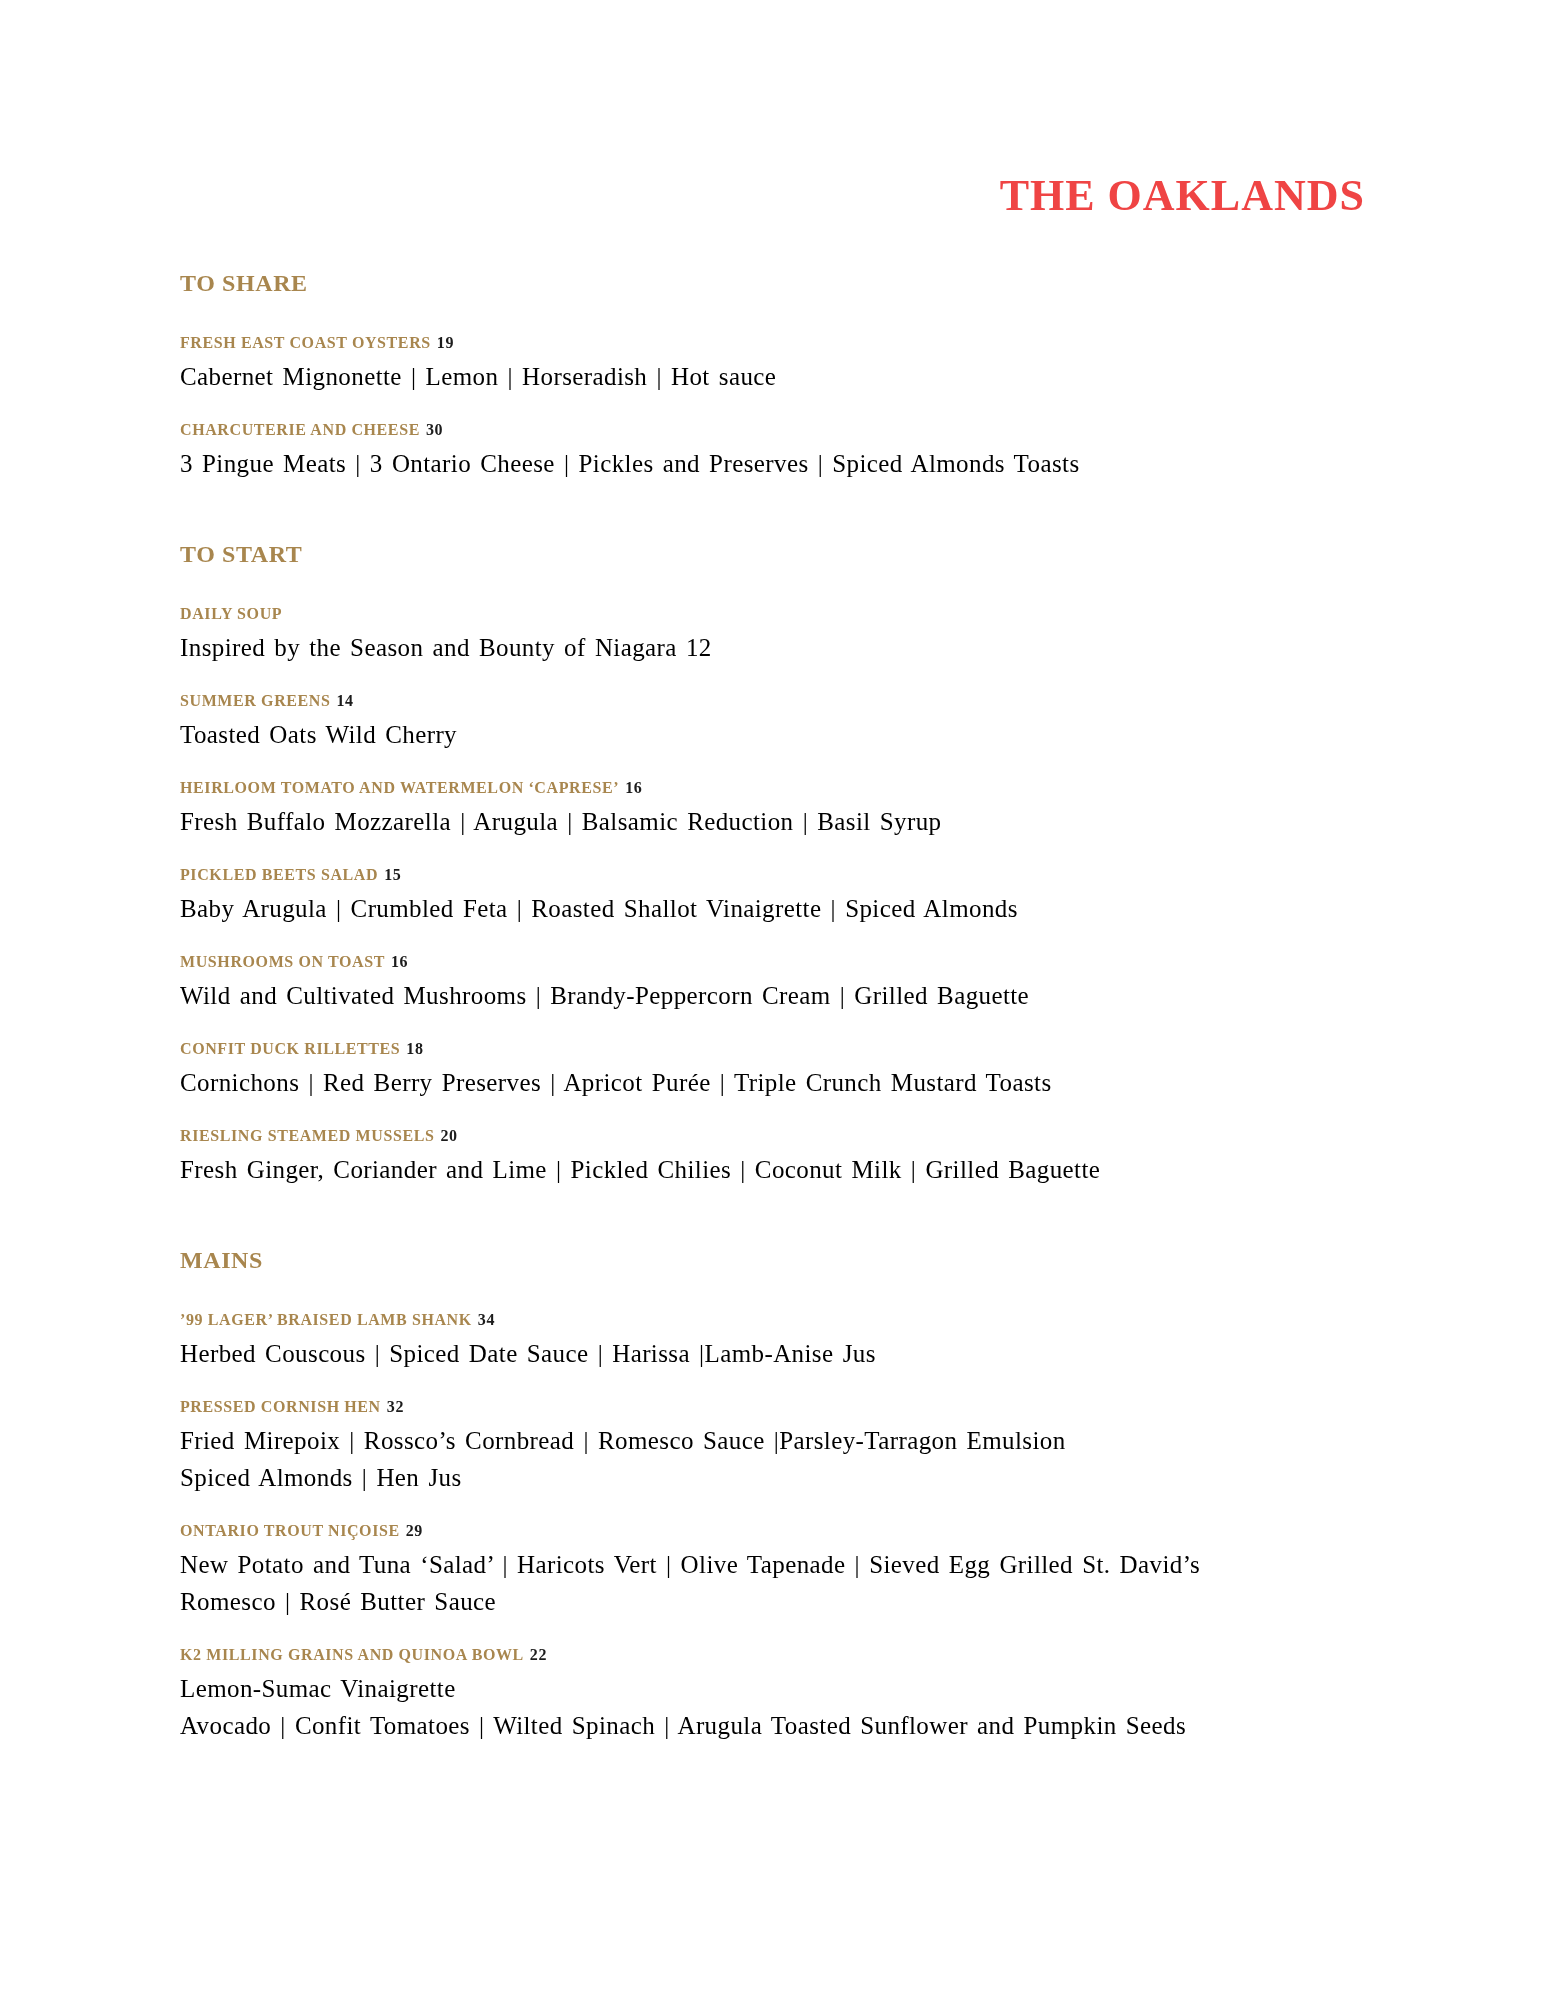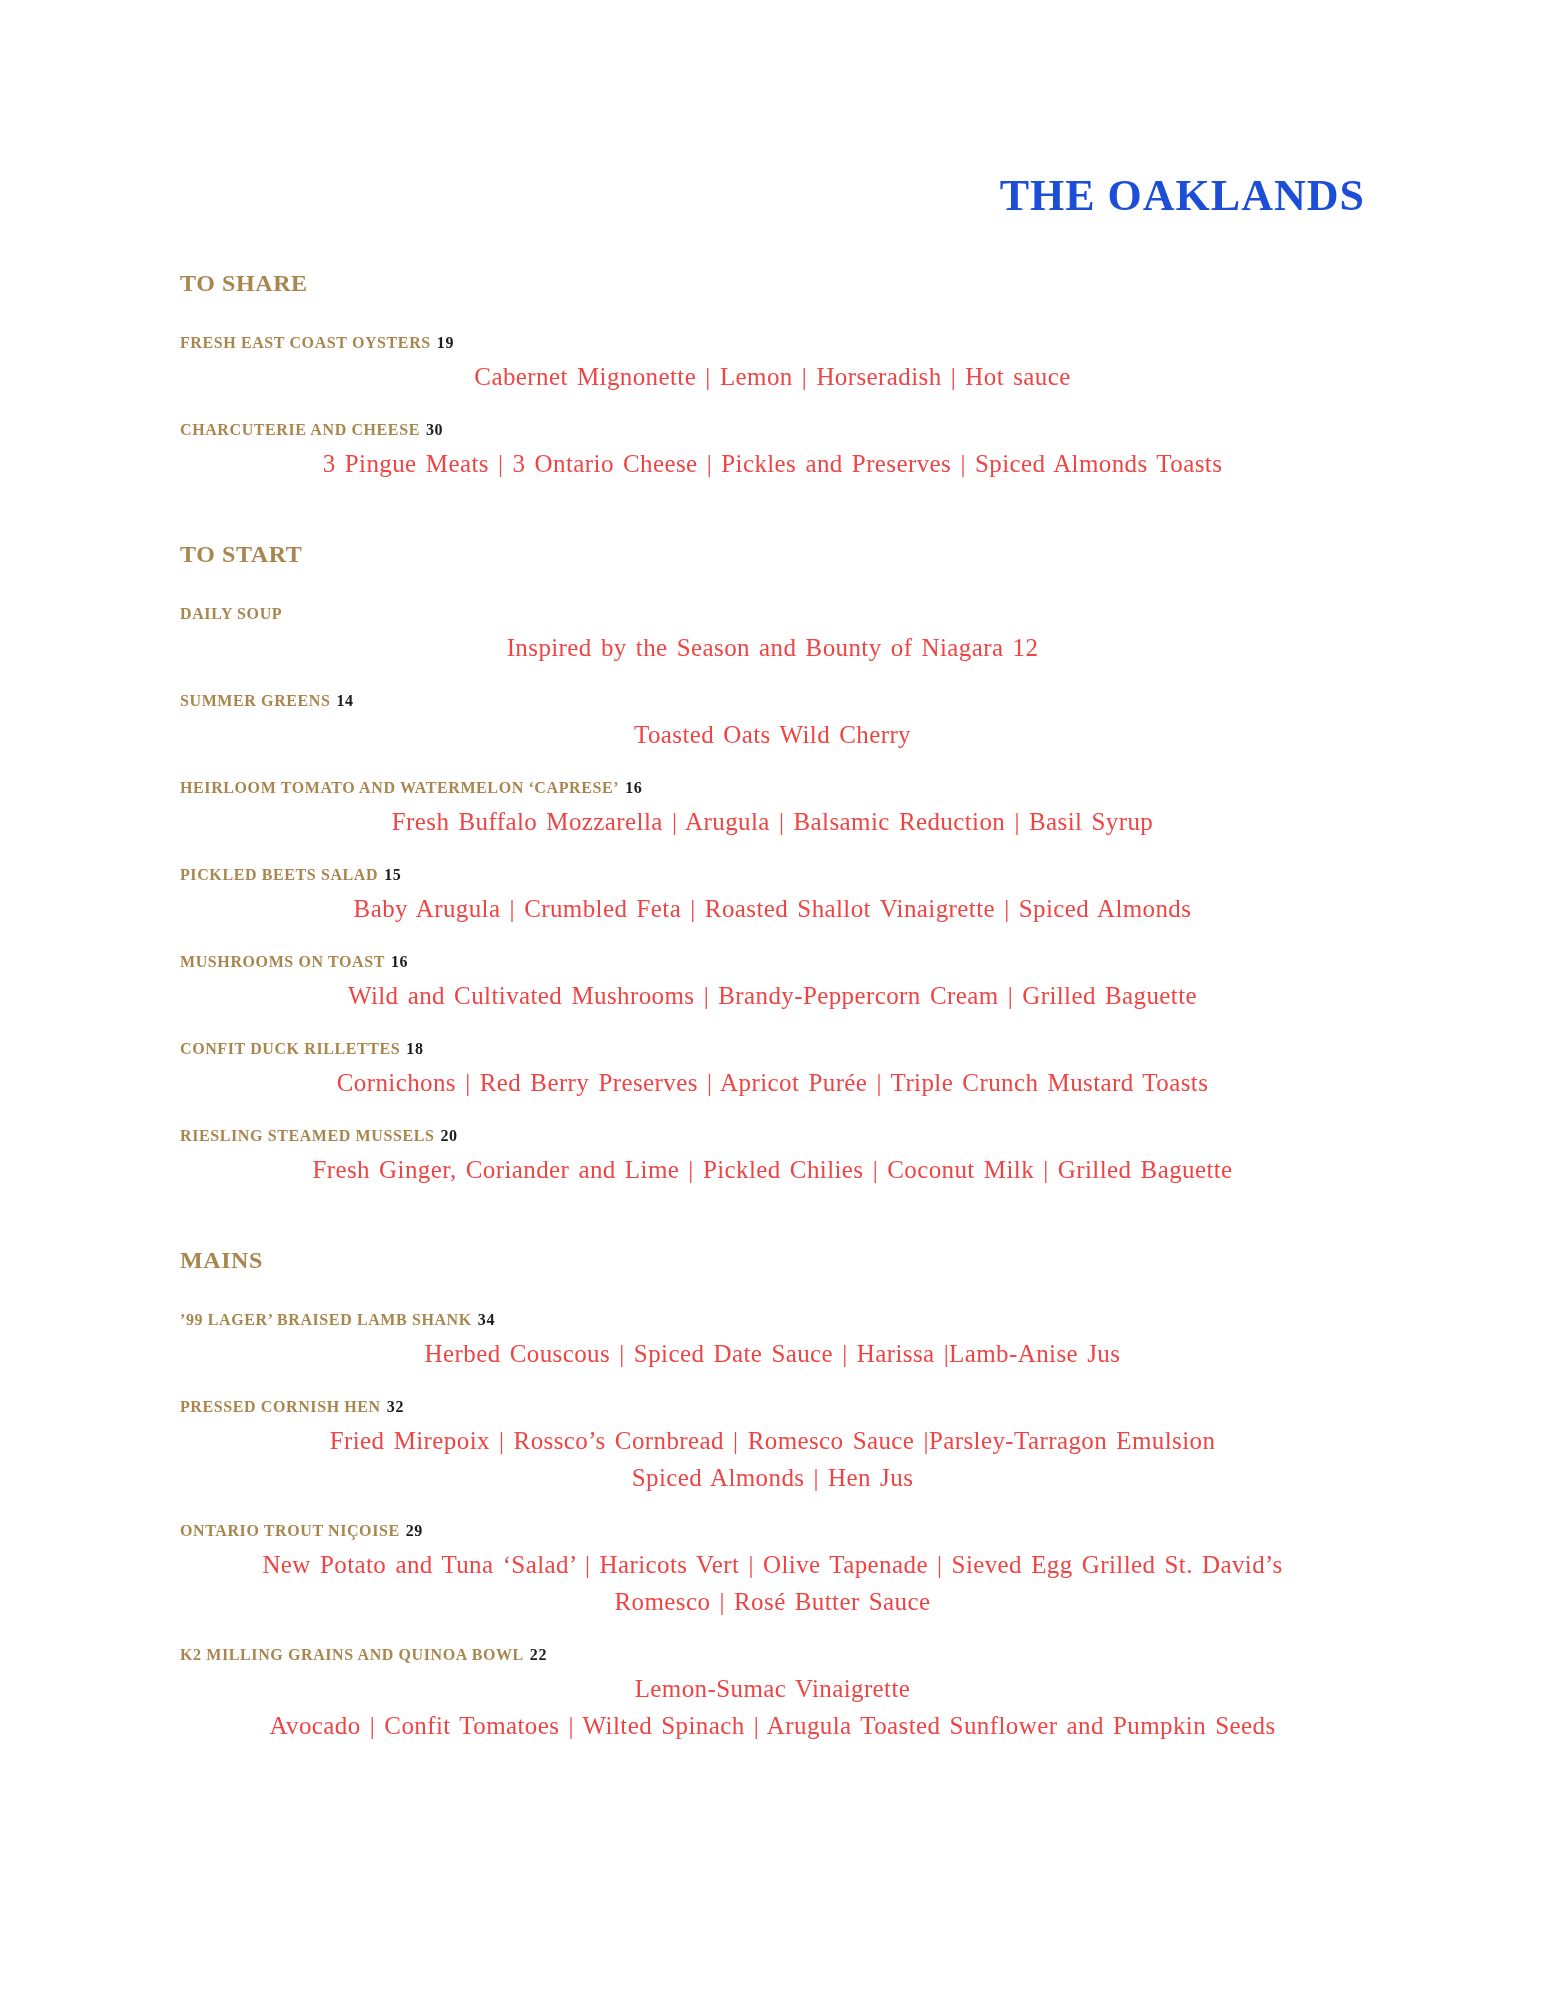--- a/index.html
+++ b/index.html
@@ -18,21 +18,21 @@
     font-family: "Liberation Serif", "DejaVu Serif", serif;
     color: #1c1c1c;
   }
   .title {
     margin: 0;
     text-align: right;
     font-size: 44px;
     font-weight: bold;
     line-height: 52px;
     letter-spacing: 1px;
-    color: #1d4ed8;
+    color: #ef4444;
     font-family: "Liberation Serif", "DejaVu Serif", serif;
   }
   .sections {
     display: block;
   }
   .section {
     margin-top: 41px;
   }
   .section + .section {
     margin-top: 52px;
@@ -59,22 +59,21 @@
   }
   .item-price {
     color: #1c1c1c;
     margin-left: 6px;
   }
   .item-desc-line {
     font-size: 25px;
     line-height: 37px;
     letter-spacing: 0.4px;
     word-spacing: 2.5px;
-    color: #ef4444;
-    text-align: center;
+    color: #000000;
   }
 </style>
 </head>
 <body>
 
 <div class="page">
   <h1 class="title">THE OAKLANDS</h1>
   <main class="sections">
   <section class="section">
     <h2 class="section-heading">TO SHARE</h2>

